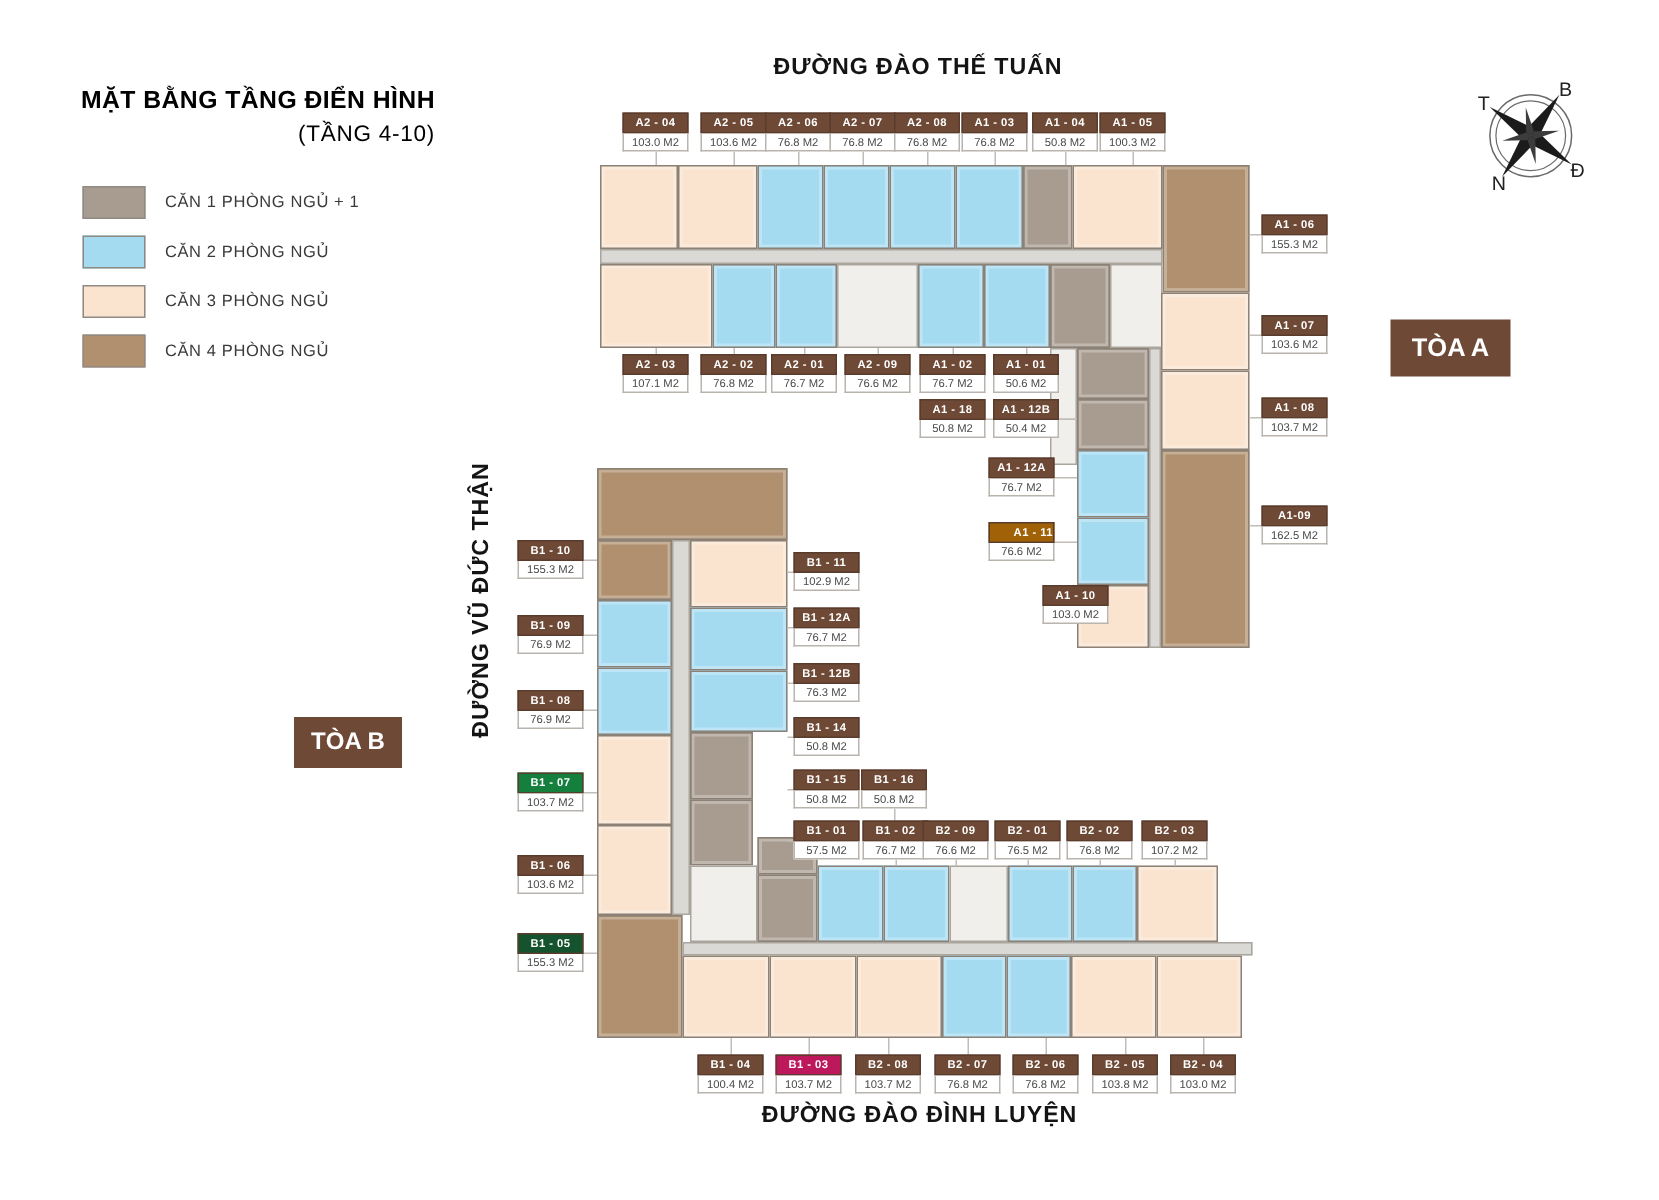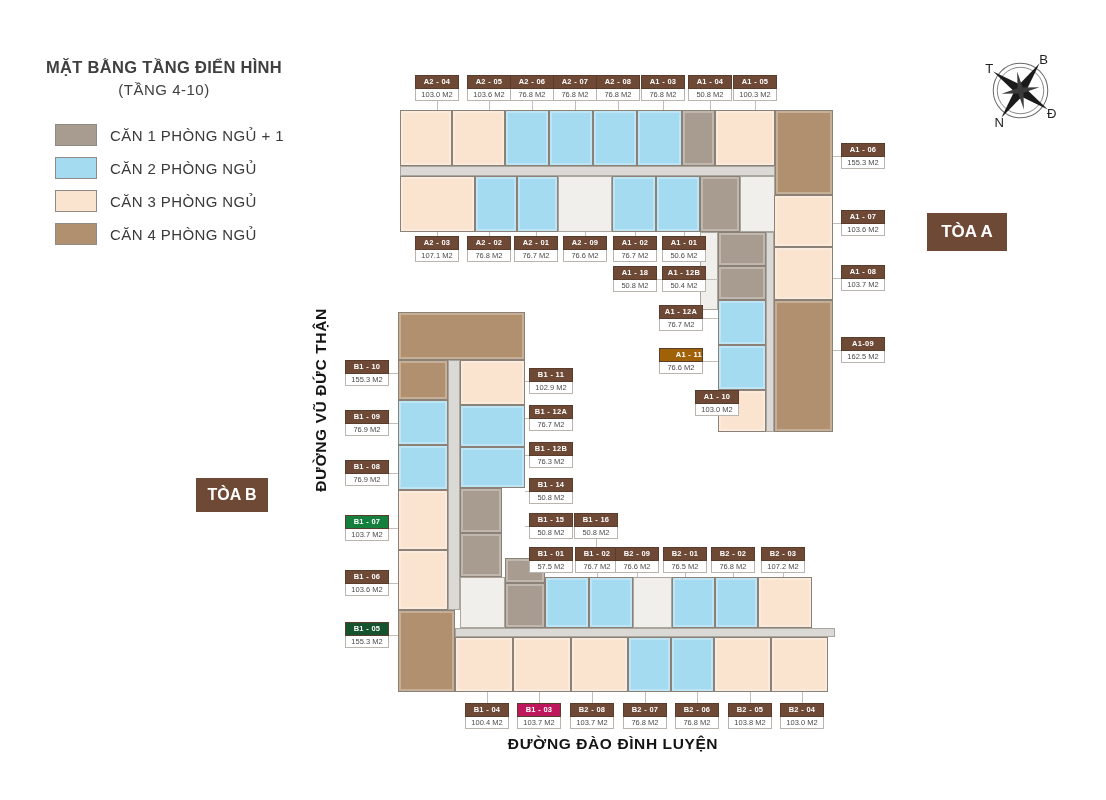--- a/index.html
+++ b/index.html
@@ -1,28 +1,28 @@
 <!DOCTYPE html>
 <html><head>
 <meta charset="utf-8">
 <style>
   html,body{margin:0;padding:0;background:#ffffff;}
   .canvas{position:relative;width:1106px;height:800px;background:#ffffff;
           font-family:"Liberation Sans",sans-serif;overflow:hidden;}
 
   
-  .titlebox{position:absolute;left:38px;top:58px;width:252px;text-align:center;color:#404040;}
+  .titlebox{position:absolute;left:38px;top:58px;width:252px;text-align:right;color:#000000;}
   .titlebox .t1{font-size:16.5px;font-weight:bold;letter-spacing:.3px;}
   .titlebox .t2{font-size:15px;margin-top:4px;letter-spacing:.5px;}
 
   
   .legend{position:absolute;left:55px;top:124px;display:flex;flex-direction:column;gap:11px;}
   .legrow{display:flex;align-items:center;height:22px;}
   .legsw{width:42px;height:22px;border:1px solid #8f8a83;box-sizing:border-box;}
-  .leglab{margin-left:13px;font-size:15px;color:#3a3a3a;letter-spacing:.4px;}
+  .leglab{margin-left:13px;font-size:11px;color:#3a3a3a;letter-spacing:.4px;}
 
   
   .street{position:absolute;font-weight:bold;color:#141414;font-size:15.5px;letter-spacing:.6px;text-align:center;}
   .street-top{left:462px;top:36px;width:300px;}
   .street-bottom{left:463px;top:735px;width:300px;}
   .street-left{left:222px;top:390px;width:200px;height:20px;transform:rotate(-90deg);}
 
   
   .towertag{position:absolute;color:#ffffff;font-weight:bold;text-align:center;}
   .tag-a{left:927px;top:213px;width:80px;height:38px;line-height:38px;font-size:17px;}
@@ -65,20 +65,21 @@
       <div class="legrow">
         <span class="legsw" style="background: rgb(250, 228, 208);"></span>
         <span class="leglab">CĂN 3 PHÒNG NGỦ</span>
       </div>
       <div class="legrow">
         <span class="legsw" style="background: rgb(177, 144, 112);"></span>
         <span class="leglab">CĂN 4 PHÒNG NGỦ</span>
       </div>
     </div>
 
+  <div class="street street-top">ĐƯỜNG ĐÀO THẾ TUẤN</div>
   <div class="street street-left">ĐƯỜNG VŨ ĐỨC THẬN</div>
   <div class="street street-bottom">ĐƯỜNG ĐÀO ĐÌNH LUYỆN</div>
 
   <div class="towertag tag-a" id="tagA" style="background: rgb(109, 73, 54);">TÒA A</div>
   <div class="towertag tag-b" id="tagB" style="background: rgb(109, 73, 54);">TÒA B</div>
 
   <svg class="compass" width="105" height="105" viewBox="-52 -52 104 104">
     <circle r="27" fill="none" stroke="#6a6a6a" stroke-width="1"></circle>
     <circle r="23" fill="none" stroke="#6a6a6a" stroke-width="0.8"></circle>
     <g transform="rotate(35)" fill="#1b1b1b">

